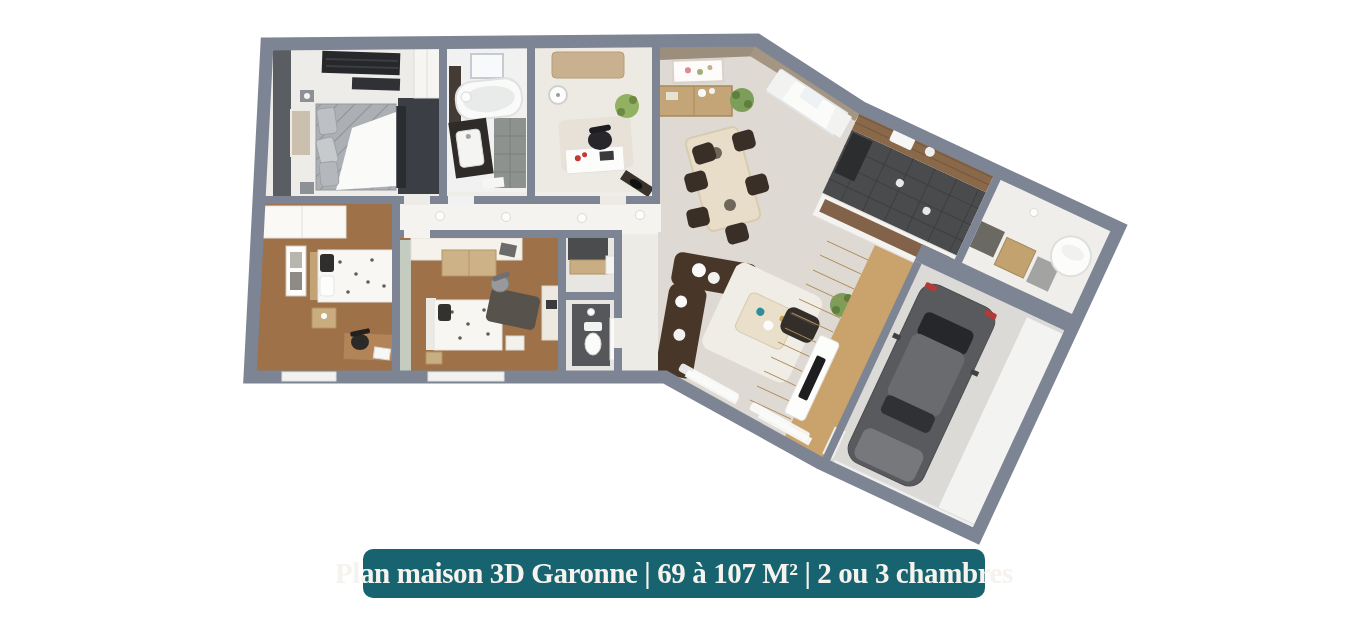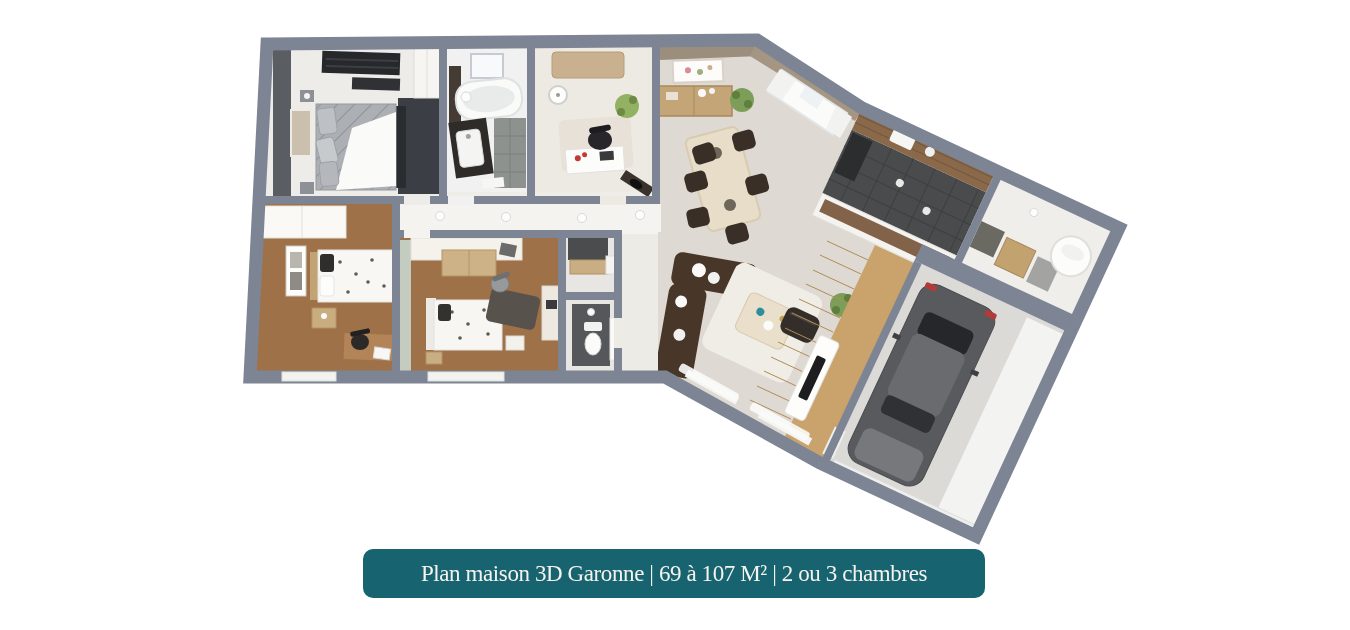--- a/index.html
+++ b/index.html
@@ -2,21 +2,21 @@
 <html style="--banner_bg: #176470; --banner_text: #F6F3EE; --wall: #7D8594; --floor_light: #EFEDE8; --floor_living: #DEDAD3; --floor_wood: #9E7149; --floor_tile_dark: #4A4B4D; --floor_garage: #DBDAD7; --accent_dark: #3B3F45; --sage: #C4CCC0; --sofa: #483729; --tan: #C3A577; --counter_wood: #8A684A; --plant: #7C9E58; --car: #595A5E;"><head>
 <meta charset="utf-8">
 <style>
   html,body{margin:0;padding:0;background:#ffffff;}
   .stage{position:relative;width:1350px;height:630px;background:#fff;overflow:hidden;
          font-family:"Liberation Serif", serif;}
   .plan-svg{position:absolute;left:0;top:0;}
   .caption{position:absolute;left:363px;top:549px;width:622px;height:49px;
            background:var(--banner_bg,#176470);border-radius:10px;
            display:flex;align-items:center;justify-content:center;}
-  .caption span{color:var(--banner_text,#F6F3EE);font-weight:normal;font-size:23px;
+  .caption span{color:var(--banner_text,#F6F3EE);font-weight:bold;font-size:29px;
                 letter-spacing:-0.4px;white-space:nowrap;}
 </style>
 </head>
 <body>
 
 <div class="stage">
 
 <svg class="plan-svg" width="1350" height="630" viewBox="0 0 1350 630">
 
   <defs>

